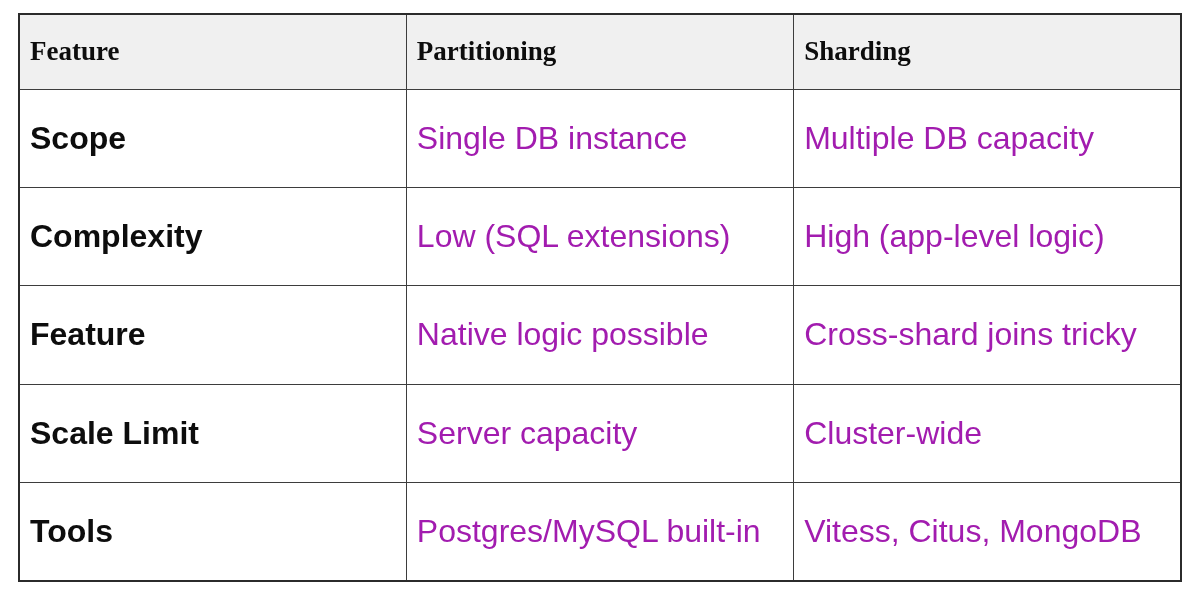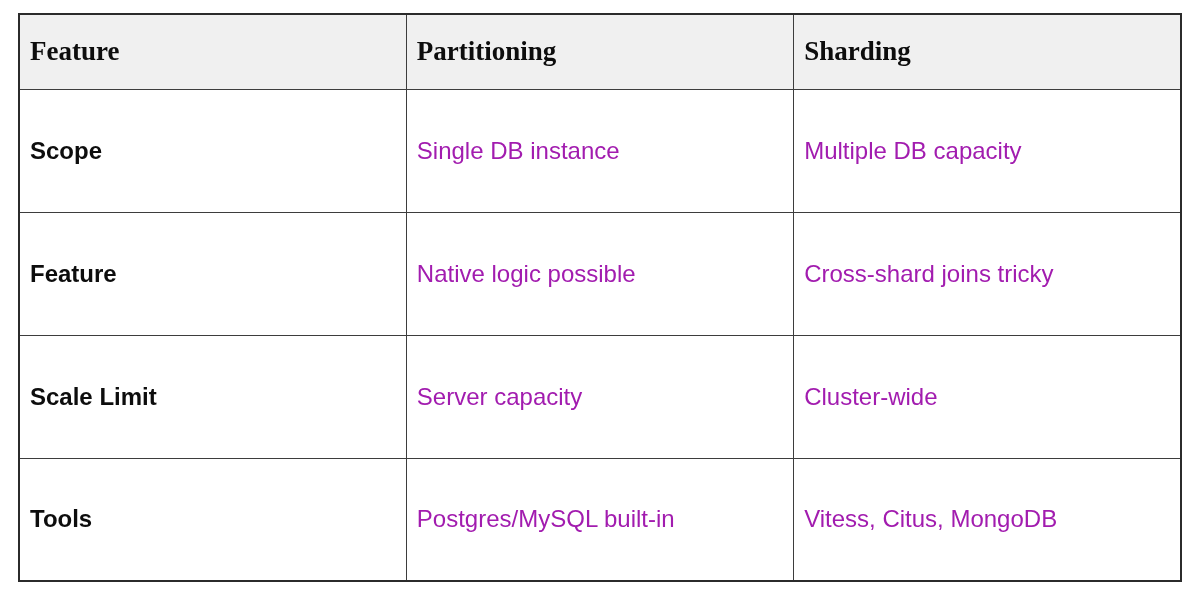--- a/index.html
+++ b/index.html
@@ -34,21 +34,21 @@
   }
   .comparison-table thead tr { height: 75px; font-family: Liberation Serif, serif; }
   .comparison-table tbody tr { height: 95px; }
   .comparison-table th {
     background: #f0f0f0;
     font-size: 27px;
     font-weight: bold;
     color: #0d0d0d;
   }
   .comparison-table td {
-    font-size: 24px;
+    font-size: 32px;
     font-weight: normal;
   }
   .comparison-table td.feature-cell {
     font-weight: bold;
     color: #0d0d0d;
   }
 </style>
 </head>
 <body>
 
@@ -65,20 +65,25 @@
       <th>Sharding</th>
     </tr>
   </thead>
   <tbody>
     <tr>
       <td class="feature-cell">Scope</td>
       <td>Single DB instance</td>
       <td>Multiple DB capacity</td>
     </tr>
     <tr>
+      <td class="feature-cell">Complexity</td>
+      <td>Low (SQL extensions)</td>
+      <td>High (app-level logic)</td>
+    </tr>
+    <tr>
       <td class="feature-cell">Feature</td>
       <td>Native logic possible</td>
       <td>Cross-shard joins tricky</td>
     </tr>
     <tr>
       <td class="feature-cell">Scale Limit</td>
       <td>Server capacity</td>
       <td>Cluster-wide</td>
     </tr>
     <tr>

